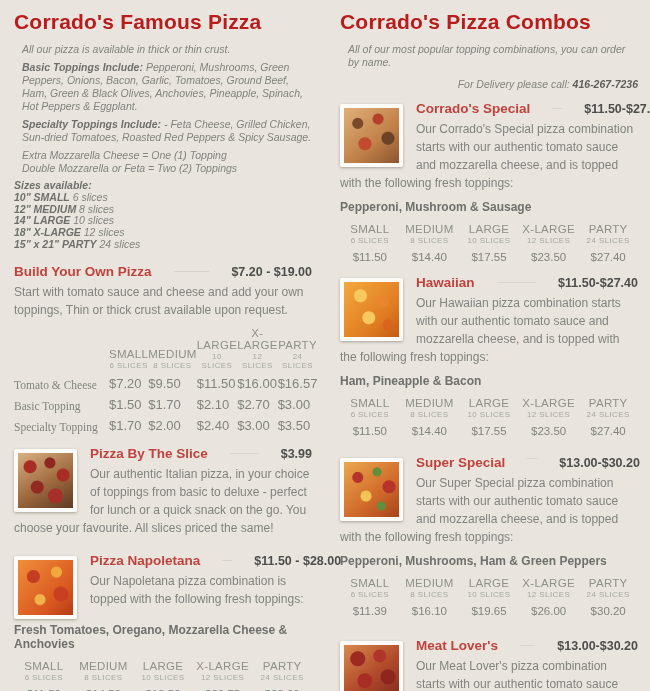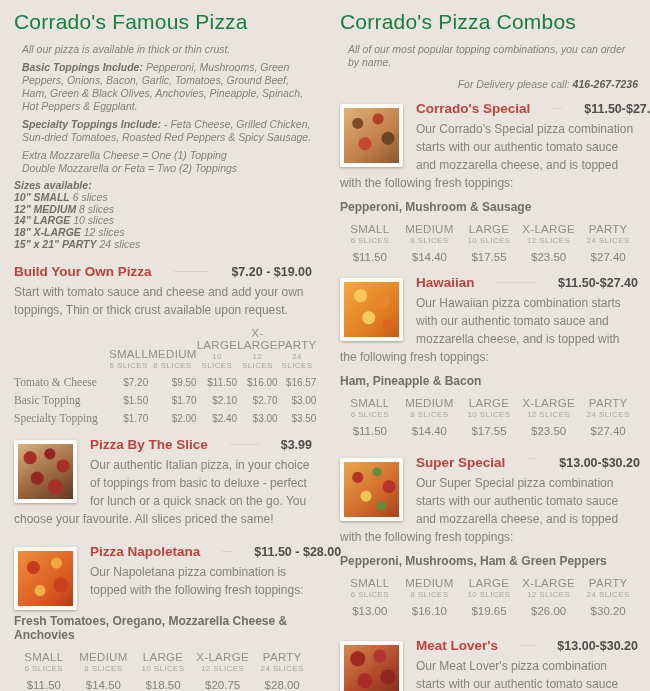--- a/index.html
+++ b/index.html
@@ -7,21 +7,21 @@
     width:650px; min-height:691px;
     background:#e9e5de;
     font-family:"Liberation Sans", sans-serif;
     color:#82827f;
     -webkit-font-smoothing:antialiased;
   }
   .page { display:flex; gap:28px; padding:4px 12px 6px 14px; box-sizing:border-box; }
   .col { flex:1; min-width:0; }
 
   h1.col-title {
-    font-size:21px; font-weight:400; color:#15803d;
+    font-size:21px; font-weight:700; color:#b91c1c;
     margin:6px 0 9px 0; letter-spacing:.2px;
   }
   .small { font-size:10.5px; line-height:13px; font-style:italic; margin:0 0 5px 8px; }
   .small b { color:#6f6f6c; }
   .sizes { margin:2px 0 4px 0; }
   .size-row { font-size:10.5px; line-height:11.8px; font-style:italic; }
   .size-row .sz { font-weight:bold; color:#6f6f6c; }
 
   .item-head { display:flex; align-items:baseline; gap:22px; margin:13px 0 4px 0; }
   .item-title { font-size:13.5px; font-weight:bold; color:#bf423d; white-space:nowrap; }
@@ -97,21 +97,21 @@
   
   .ptable { display:grid; grid-template-columns:repeat(5,1fr); text-align:center; margin:9px 0 2px 0; }
   .pt-name { font-size:11.5px; color:#8f8f8b; letter-spacing:.3px; }
   .pt-slices { font-size:8px; color:#a6a6a2; letter-spacing:.4px; margin-top:1px; }
   .pt-price { font-size:11.5px; color:#82827f; margin-top:6px; }
 
   
   .btable { display:grid; grid-template-columns:95px repeat(5,1fr); align-items:end; margin:8px 0 2px 0; }
   .btable .bh { text-align:center; padding-bottom:3px; }
   .btable .rlabel { font-size:11.5px; text-align:left; color:#82827f; padding:3px 0;font-family:Liberation Serif, serif; }
-  .btable .bprice { font-size:10px; text-align:right; color:#82827f; padding:3px 0; }
+  .btable .bprice { font-size:13px; text-align:left; color:#82827f; padding:3px 0; }
 
   .delivery { margin:9px 0 4px 0;text-align:right; }
   .delivery b { color:#5d5d5a; }
   .combo { margin-bottom:6px; }
 </style>
 </head>
 <body>
 
 <div class="page">
 
@@ -332,21 +332,21 @@
         <span class="item-title">Super Special</span>
         <span class="leader"></span>
         <span class="item-price">$13.00-$30.20</span>
       </div>
       <p class="desc">Our Super Special pizza combination starts with our authentic tomato sauce and mozzarella cheese, and is topped with the following fresh toppings:</p>
       <div class="topping-line">Pepperoni, Mushrooms, Ham &amp; Green Peppers</div>
       <div class="ptable">
         <div>
             <div class="pt-name">SMALL</div>
             <div class="pt-slices">6 SLICES</div>
-            <div class="pt-price">$13.00</div>
+            <div class="pt-price">$11.39</div>
           </div>
         <div>
             <div class="pt-name">MEDIUM</div>
             <div class="pt-slices">8 SLICES</div>
             <div class="pt-price">$16.10</div>
           </div>
         <div>
             <div class="pt-name">LARGE</div>
             <div class="pt-slices">10 SLICES</div>
             <div class="pt-price">$19.65</div>

